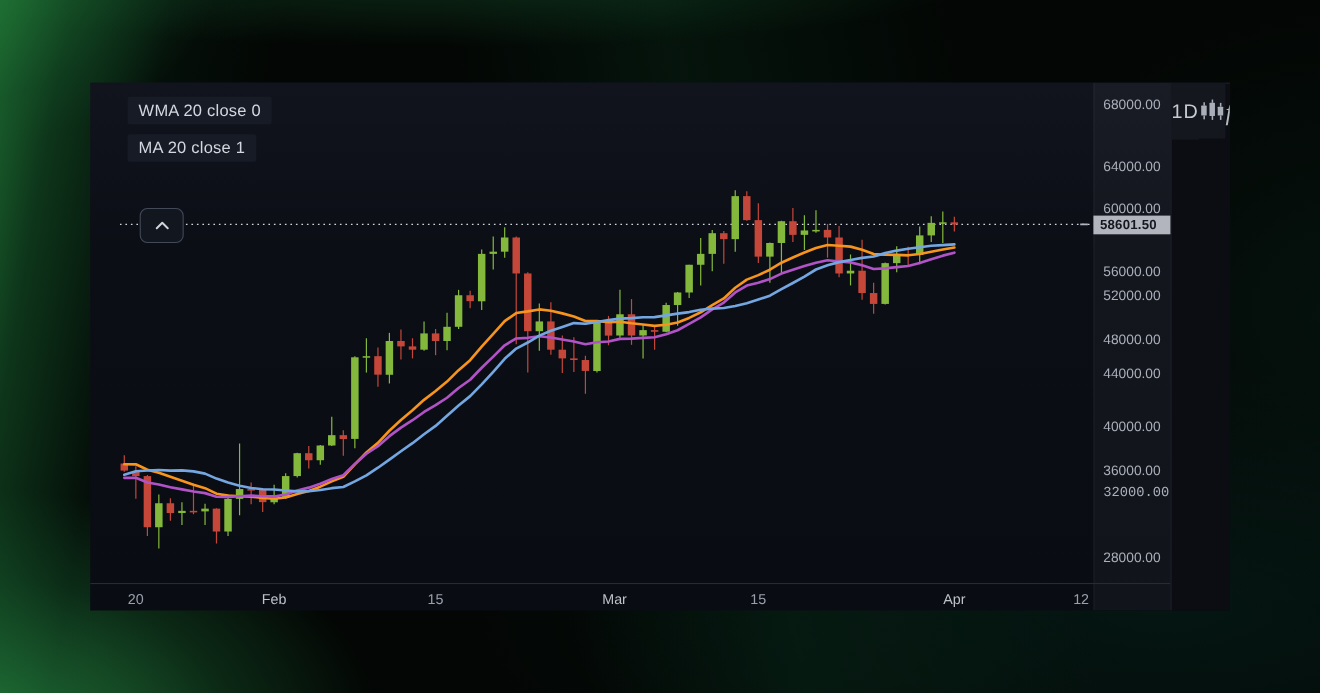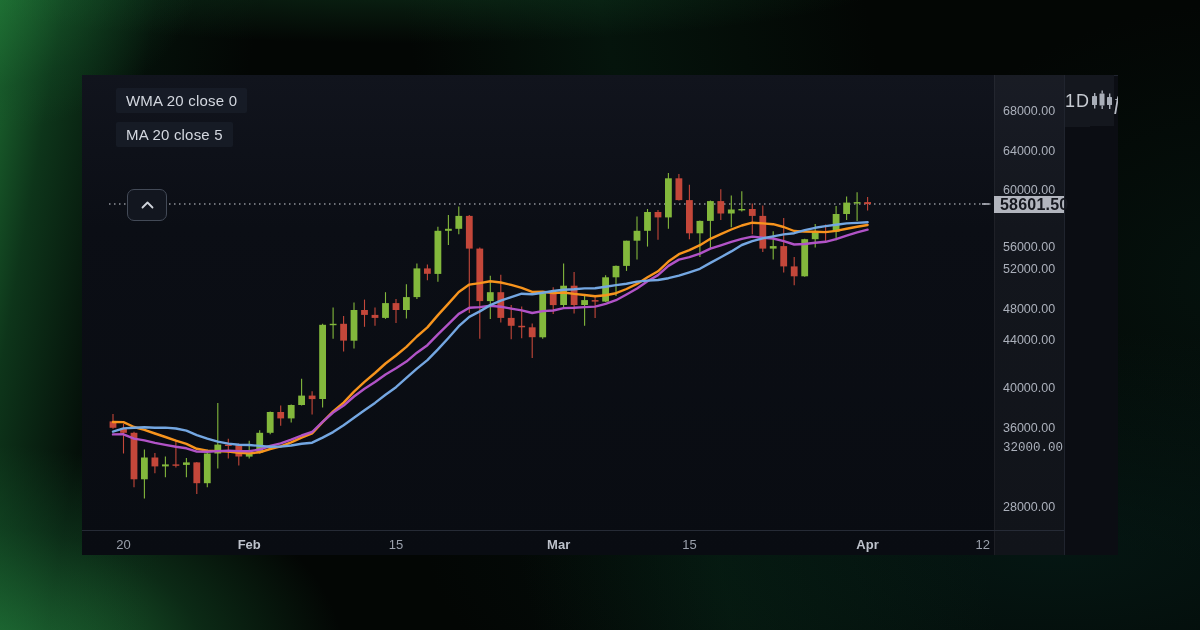--- a/index.html
+++ b/index.html
@@ -42,33 +42,33 @@
     position:absolute;left:912px;top:0;width:70px;height:480px;
     background:rgba(255,255,255,0.035);border-left:1px solid rgba(255,255,255,0.05);
     box-sizing:border-box;
   }
   .pa-label{
     position:absolute;left:8px;height:16px;line-height:16px;
     font-size:12.5px;color:#abb0bb;white-space:nowrap;
   }
   .price-tag{
     position:absolute;left:912px;width:70px;height:17px;z-index:6;
-    background:#b2b5be;color:#15171e;font-size:16px;font-weight:700;
+    background:#b2b5be;color:#15171e;font-size:12px;font-weight:700;
     line-height:17px;padding-left:6px;box-sizing:border-box;letter-spacing:0.2px;
   }
   
   .time-axis{
     position:absolute;left:0;top:455px;width:982px;height:25px;
     border-top:1px solid #262b36;box-sizing:border-box;
   }
   .ta-label{
     position:absolute;top:6px;transform:translateX(-50%);
     font-size:13px;color:#9aa0ab;white-space:nowrap;
   }
-  .ta-label.major{font-weight:700;color:#bdc2cb;}
+  .ta-label.major{font-weight:400;color:#bdc2cb;}
   
   .toolbar{
     position:absolute;left:982px;top:0;width:54px;height:480px;
     background:#0b0d13;border-left:1px solid #20242e;box-sizing:border-box;
     display:flex;flex-direction:row;
   }
   .tb-cell{
     display:flex;align-items:center;justify-content:center;cursor:pointer;
     color:#a9aeb8;box-sizing:border-box;
   }
@@ -244,32 +244,32 @@
           <line x1="900" y1="129.0" x2="907" y2="129.0" stroke="#b2b5be" stroke-width="1.6"></line>
         </g>
       </svg>
   </div>
 
   <div class="legend">
     <div class="legend-row">
       <span>WMA 20 close 0</span>
     </div>
     <div class="legend-row">
-      <span>MA 20 close 5</span>
+      <span>MA 20 close 1</span>
     </div>
   </div>
 
   <button class="collapse-btn">
     <svg width="21" height="16" viewBox="0 0 21 16">
       <polyline points="5.5,10.5 10.5,5.5 15.5,10.5" fill="none" stroke="#cfd3da" stroke-width="1.8" stroke-linecap="round" stroke-linejoin="round"></polyline>
     </svg>
   </button>
 
   <div class="price-axis" id="price-axis">
-      <div class="pa-label" style="top: 28px;">68000.00</div>
+      <div class="pa-label" style="top: 12px;">68000.00</div>
       <div class="pa-label" style="top: 67.6px;">64000.00</div>
       <div class="pa-label" style="top: 107.2px;">60000.00</div>
       <div class="pa-label" style="top: 164px; text-align: center;">56000.00</div>
       <div class="pa-label" style="top: 186.4px;">52000.00</div>
       <div class="pa-label" style="top: 226px;">48000.00</div>
       <div class="pa-label" style="top: 257px;">44000.00</div>
       <div class="pa-label" style="top: 305.2px;">40000.00</div>
       <div class="pa-label" style="top: 344.8px;">36000.00</div>
       <div class="pa-label" style="top: 365px; font-family: Liberation Mono, monospace;">32000.00</div>
       <div class="pa-label" style="top: 424px;">28000.00</div>

